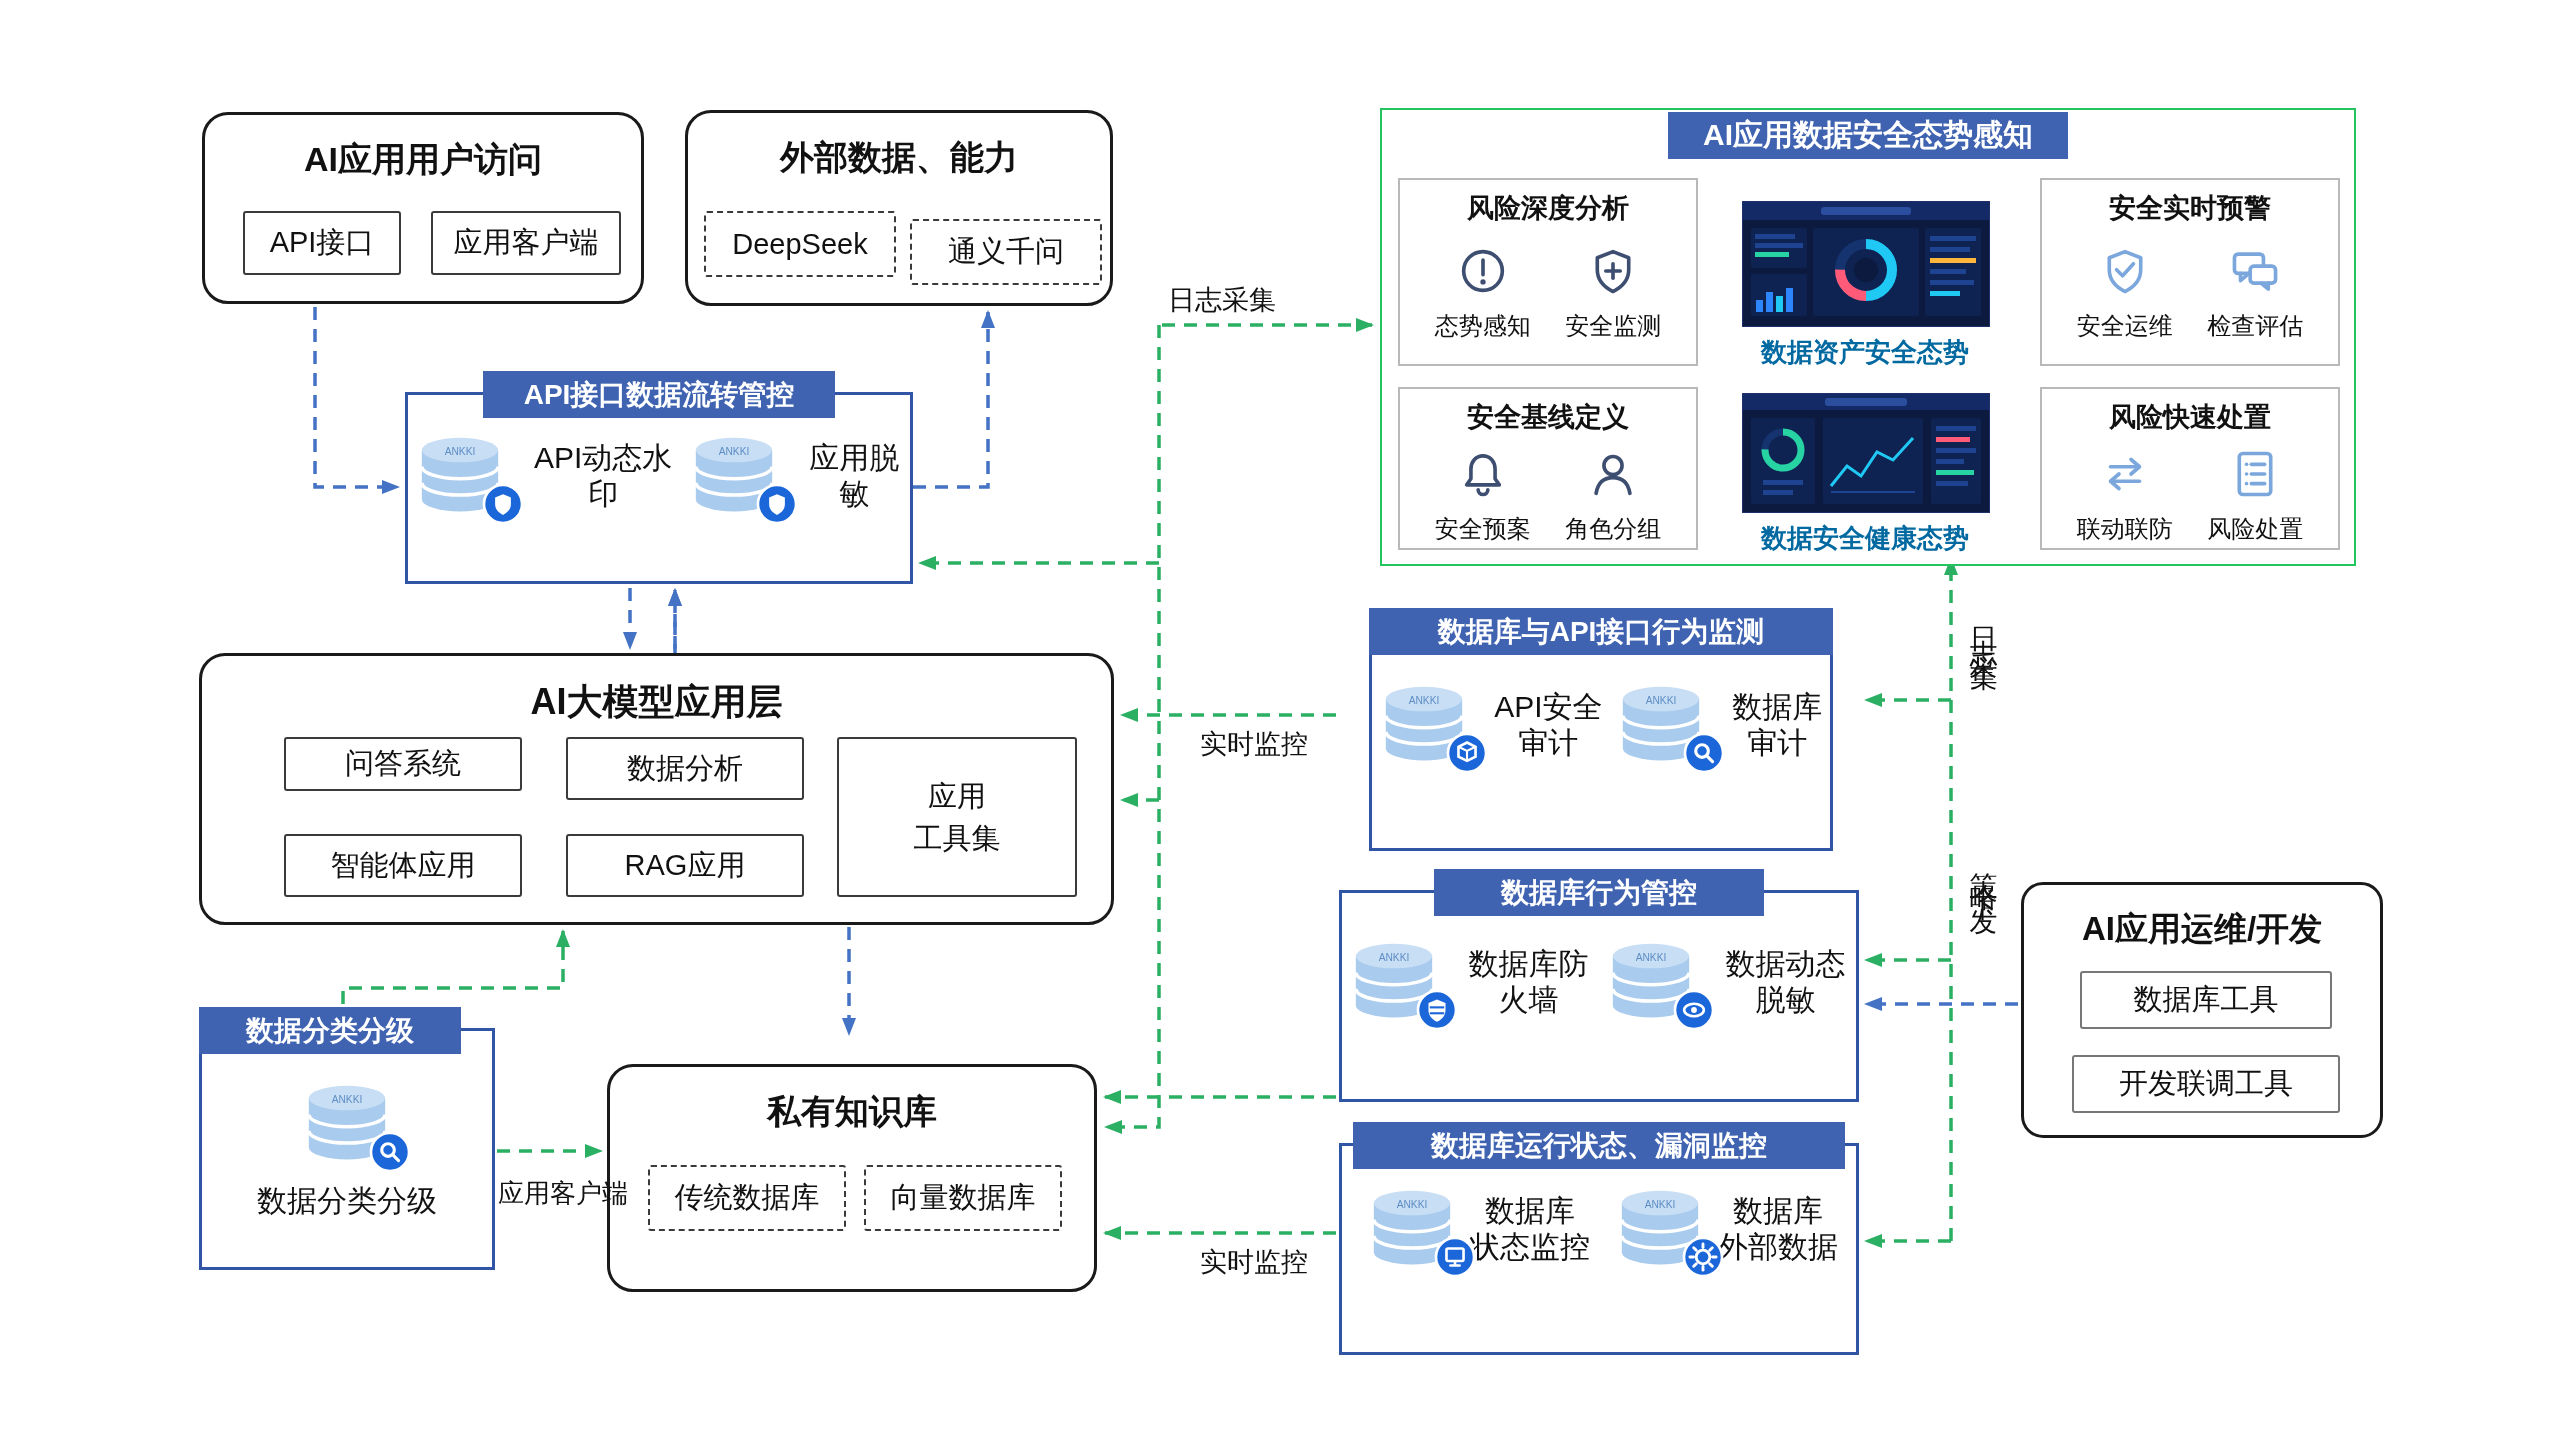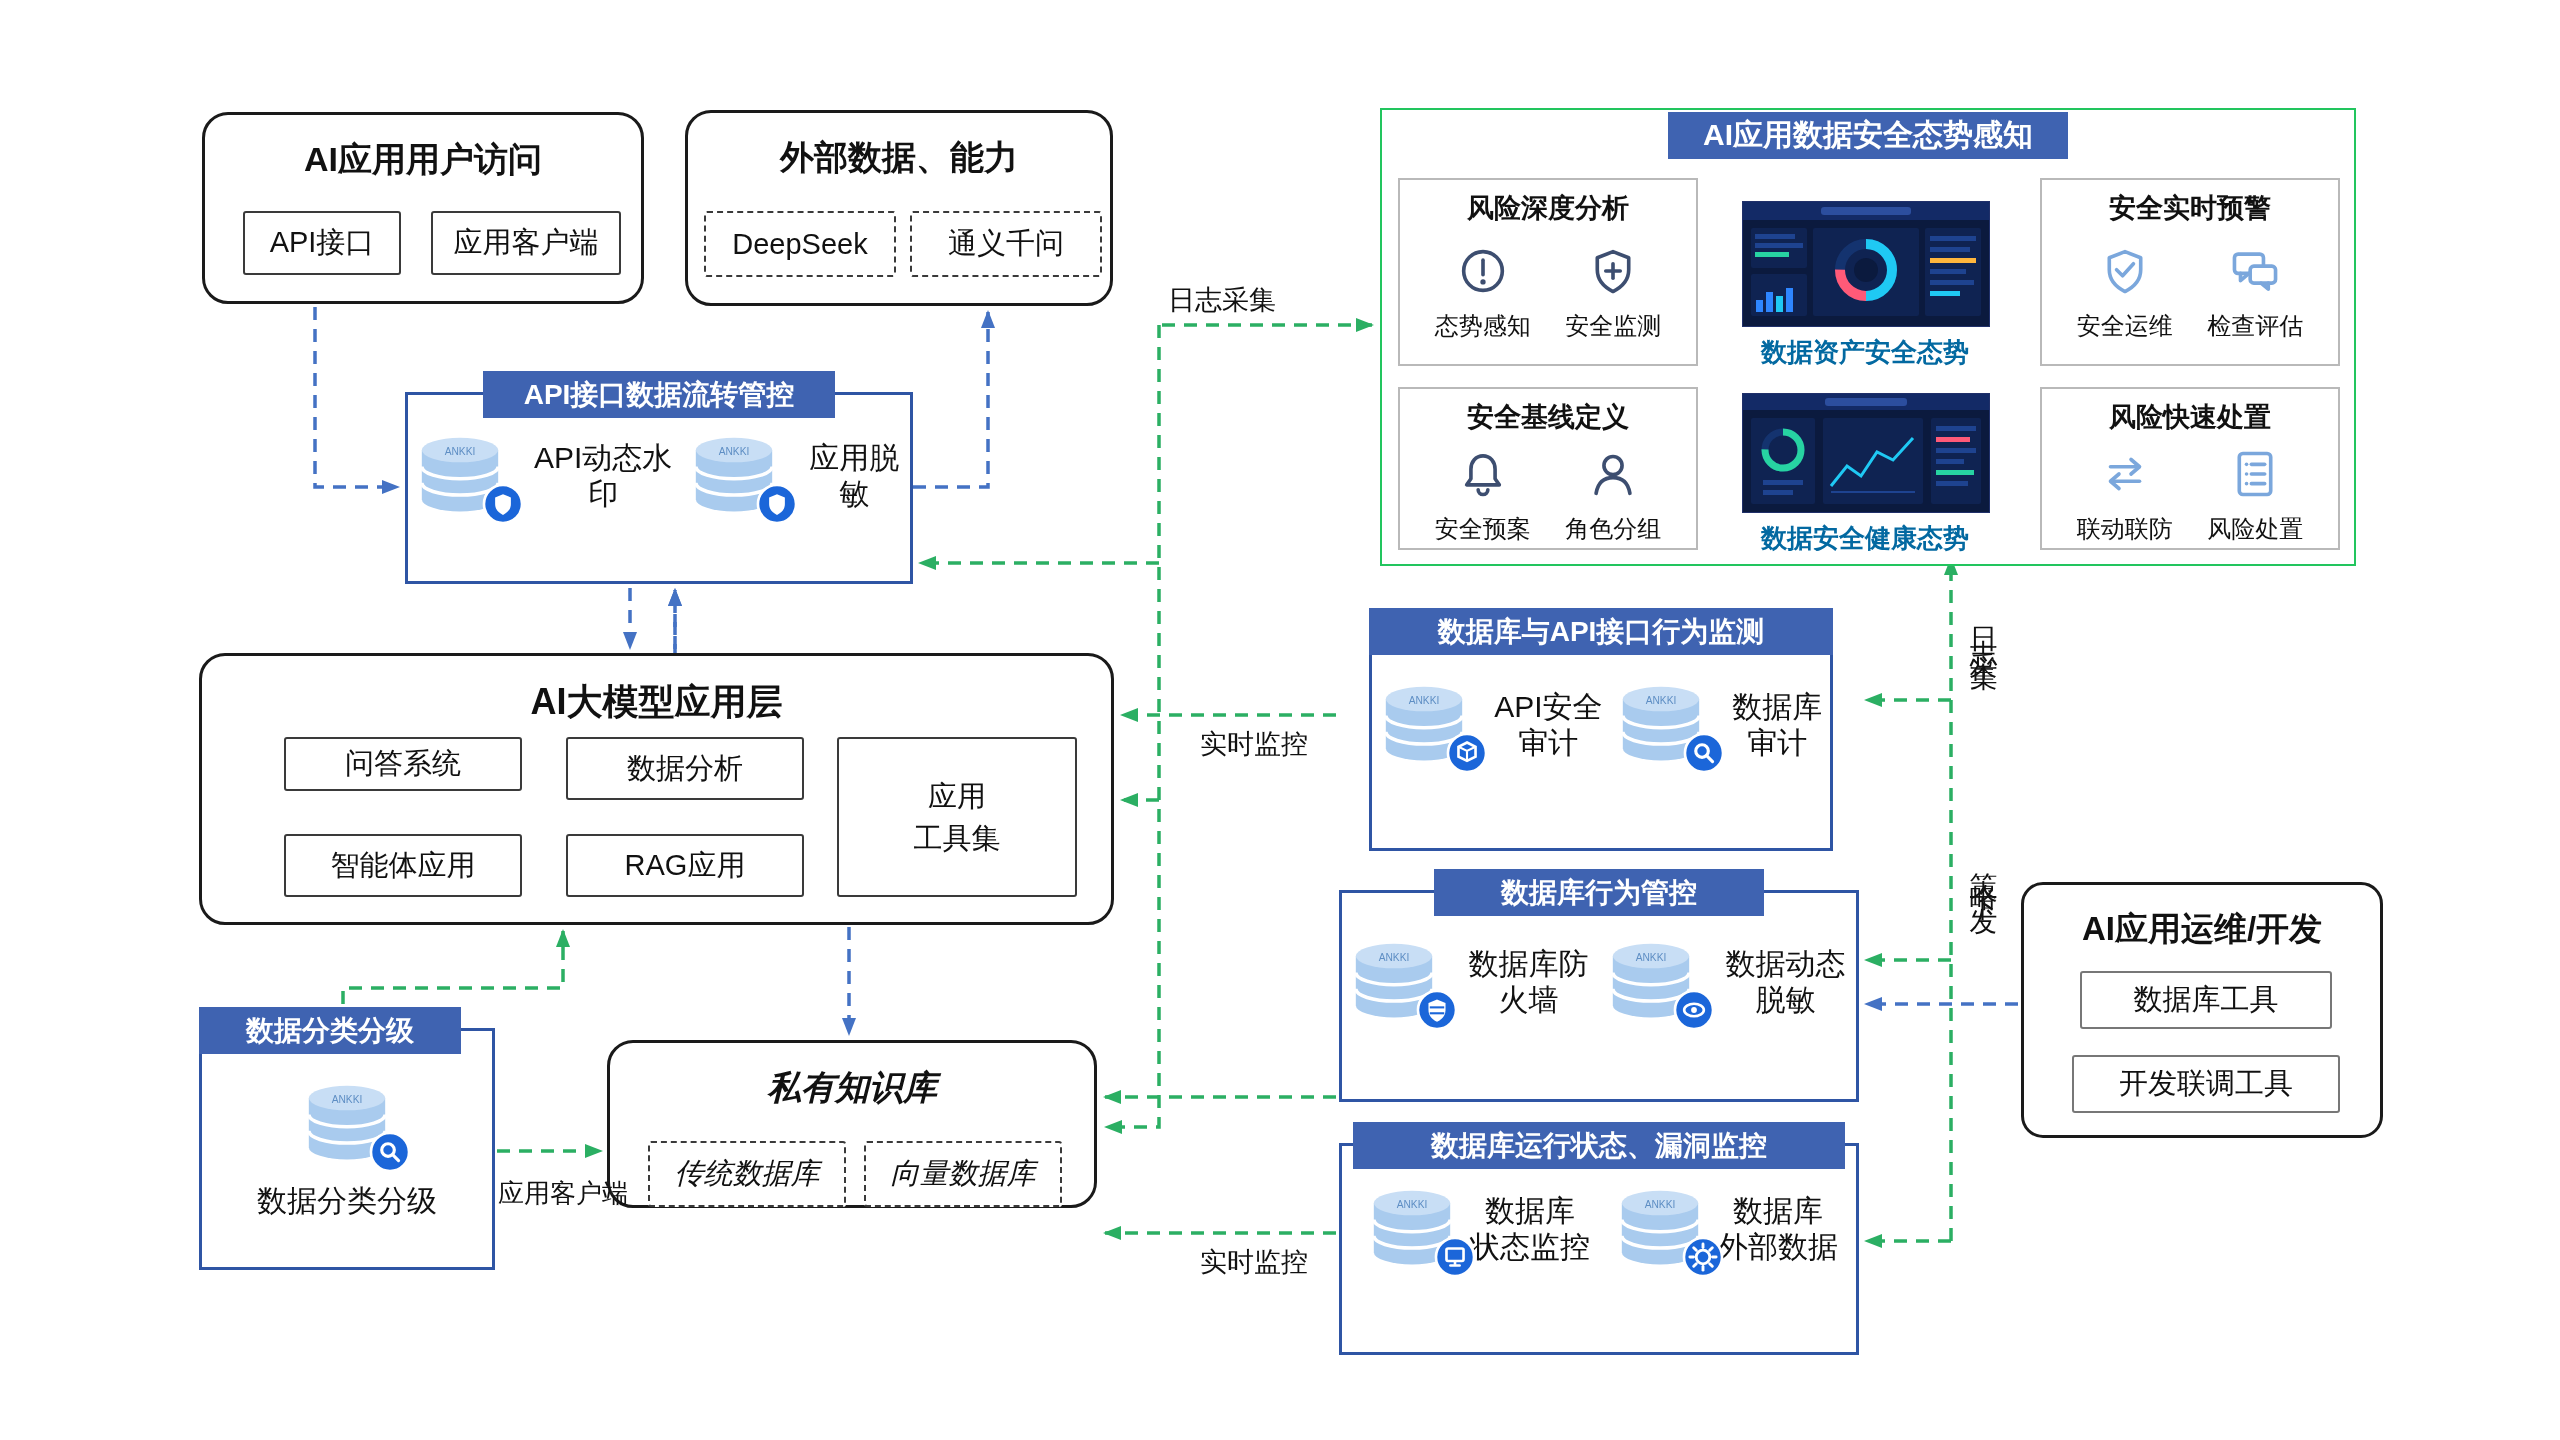--- a/index.html
+++ b/index.html
@@ -149,21 +149,21 @@
 
   <div class="box rbox" style="left:202px;top:112px;width:442px;height:192px;">
     <div class="box-title">AI应用用户访问</div>
     <div class="cell" style="left:38px;top:96px;width:158px;height:64px;">API接口</div>
     <div class="cell" style="left:226px;top:96px;width:190px;height:64px;">应用客户端</div>
   </div>
 
   <div class="box rbox" style="left:685px;top:110px;width:428px;height:196px;">
     <div class="box-title">外部数据、能力</div>
     <div class="cell dashed" style="left:16px;top:98px;width:192px;height:66px;">DeepSeek</div>
-    <div class="cell dashed" style="left:222px;top:98px;width:192px;height:66px;">通义千问</div>
+    <div class="cell dashed" style="left:222px;top:106px;width:192px;height:66px;">通义千问</div>
   </div>
 
   <div class="box bbox" style="left:405px;top:392px;width:508px;height:192px;">
     <div class="hdr" style="width:352px;">API接口数据流转管控</div>
     <div class="modrow" style="top:36px;">
       <div class="module">
         <span class="dbicon">
           <svg class="cyl" viewBox="0 0 72 66">
               <use href="#sym-db"></use>
             </svg>
@@ -207,21 +207,21 @@
             <use href="#sym-db"></use>
           </svg>
         <svg class="badge" viewBox="0 0 32 32">
             <use href="#sym-badge-search"></use>
           </svg>
       </span>
       <span class="mlabel">数据分类分级</span>
     </div>
   </div>
 
-  <div class="box rbox" style="left:607px;top:1040px;width:490px;height:168px;font-style:italic;">
+  <div class="box rbox" style="left:607px;top:1064px;width:490px;height:228px;">
     <div class="box-title">私有知识库</div>
     <div class="cell dashed" style="left:38px;top:98px;width:198px;height:66px;">传统数据库</div>
     <div class="cell dashed" style="left:254px;top:98px;width:198px;height:66px;">向量数据库</div>
   </div>
 
   <div class="box gbox" style="left:1380px;top:95px;width:976px;height:458px;">
     <div class="hdr" style="top:2px;width:400px;font-size:30px;">AI应用数据安全态势感知</div>
 
     <div class="panel" style="left:16px;top:68px;width:300px;height:188px;">
       <div class="ptitle">风险深度分析</div>

